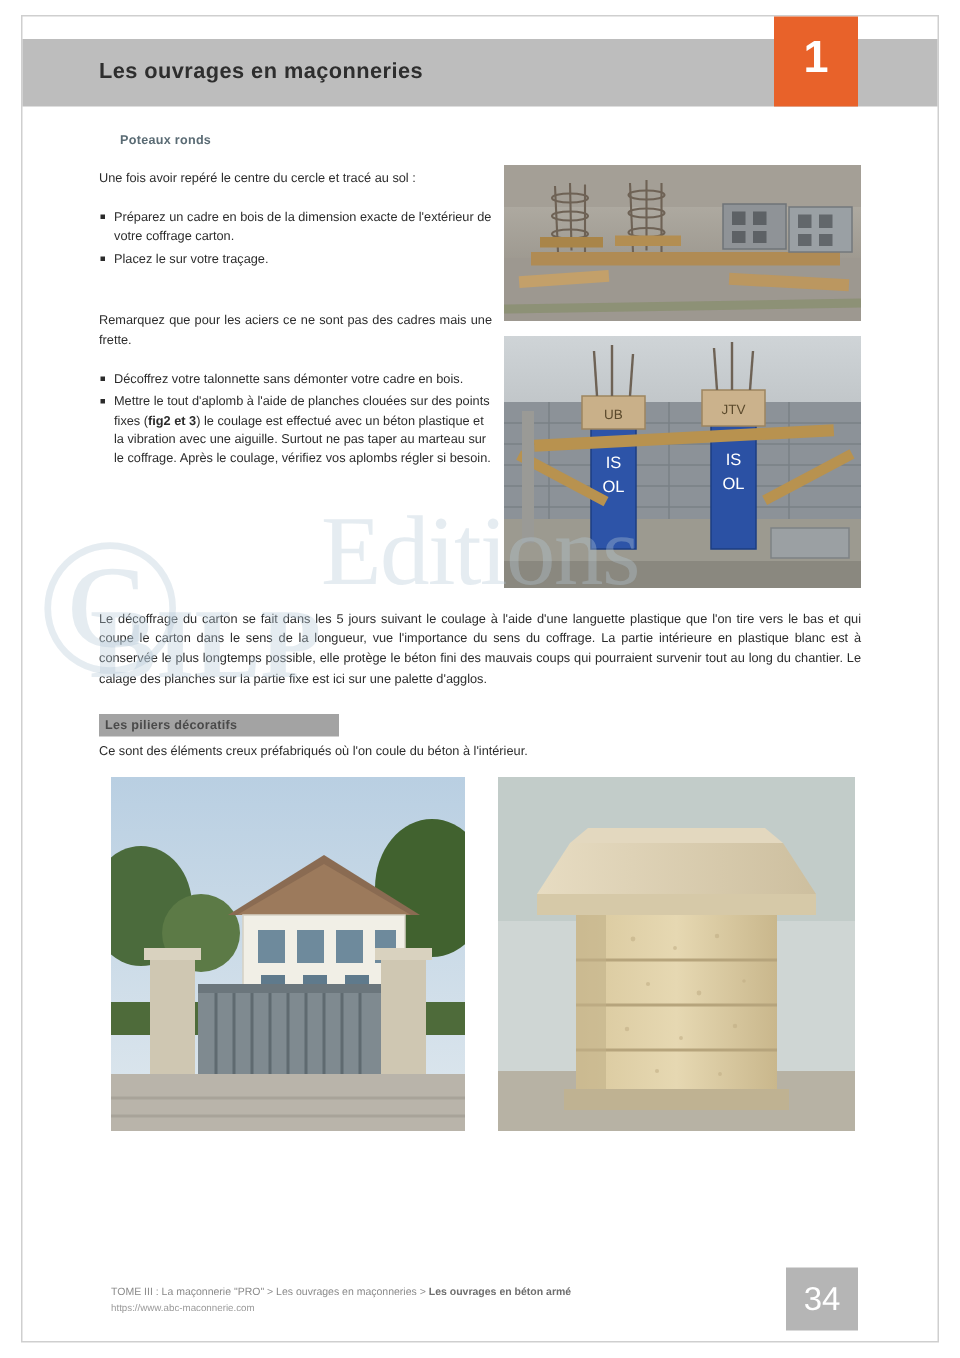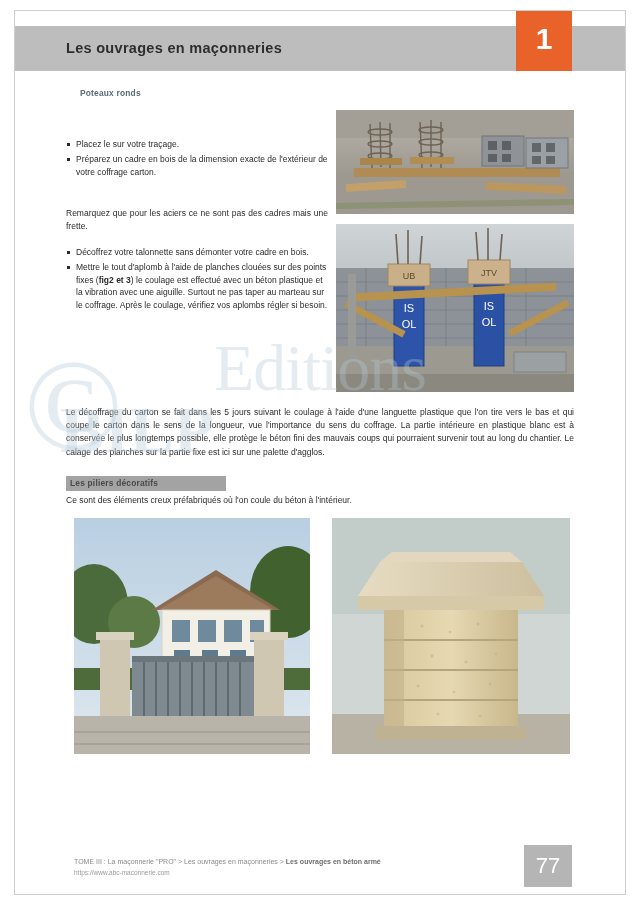--- a/index.html
+++ b/index.html
@@ -200,24 +200,25 @@
 
   <div class="page-border"></div>
 
   <div class="header-band"></div>
   <div class="header-title">Les ouvrages en maçonneries</div>
   <div class="chapter-box"></div>
   <div class="chapter-num">1</div>
 
   <div class="sec-label s1">Poteaux ronds</div>
 
+  <div class="txt p-intro">Une fois avoir repéré le centre du cercle et tracé au sol :</div>
 
   <ul class="bullets list-a">
+    <li>Préparez un cadre en bois de la dimension exacte de l'extérieur de votre coffrage carton.</li>
     <li>Placez le sur votre traçage.</li>
-    <li>Préparez un cadre en bois de la dimension exacte de l'extérieur de votre coffrage carton.</li>
   </ul>
 
   <div class="txt p-remark">Remarquez que pour les aciers ce ne sont pas des cadres mais une frette.</div>
 
   <ul class="bullets list-b">
     <li>Décoffrez votre talonnette sans démonter votre cadre en bois.</li>
     <li>Mettre le tout d'aplomb à l'aide de planches clouées sur des points fixes (<b>fig2 et 3</b>) le coulage est effectué avec un béton plastique et la vibration avec une aiguille. Surtout ne pas taper au marteau sur le coffrage. Après le coulage, vérifiez vos aplombs régler si besoin.</li>
   </ul>
 
   <div class="photo ph1">
@@ -444,15 +445,15 @@
 
   <div class="wm-c">©</div>
   <div class="watermark">Editions</div>
   <div class="watermark2">BILP</div>
 
   <div class="footer-line1">
     <span>TOME III : La maçonnerie "PRO" &gt; Les ouvrages en maçonneries &gt; </span><b>Les ouvrages en béton armé</b>
   </div>
   <div class="footer-line2">https://www.abc-maconnerie.com</div>
   <div class="page-num-box"></div>
-  <div class="page-num">77</div>
+  <div class="page-num">34</div>
 
 </div>
 
 </body></html>

